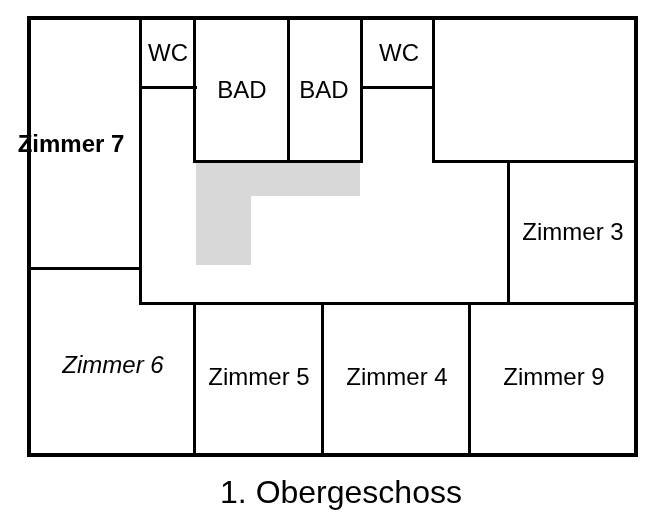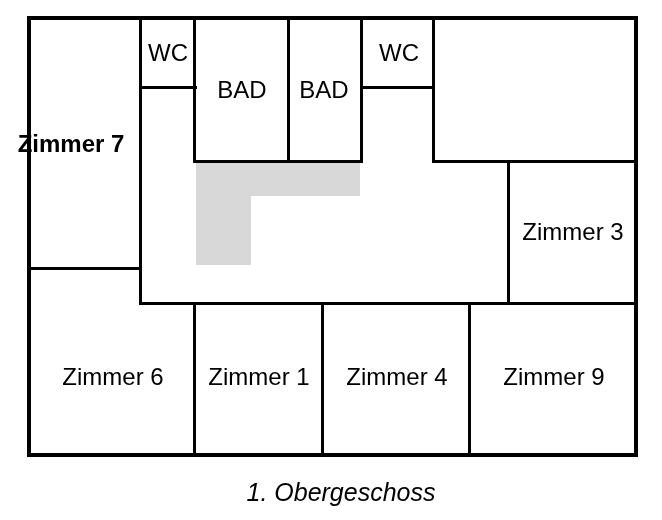--- a/index.html
+++ b/index.html
@@ -47,22 +47,21 @@
     line-height: 1;
     white-space: nowrap;
     color: var(--text);
     text-align: right;
   }
   .caption {
     position: absolute;
     left: 341px;
     top: 492px;
     transform: translate(-50%, -50%);
-    font-size: 25px;
-    font-style: italic;
+    font-size: 32px;
     white-space: nowrap;
     color: var(--text);
   }
 </style>
 </head>
 <body>
 
 <div class="canvas">
 
   <div class="stair" style="left:196px; top:163px; width:55px; height:102px;"></div>
@@ -85,20 +84,20 @@
   <div class="wall" style="left:193px; top:302px; width:3px; height:153px;"></div>
   <div class="wall" style="left:321px; top:302px; width:3px; height:153px;"></div>
   <div class="wall" style="left:468px; top:302px; width:3px; height:153px;"></div>
 
   <span class="room-label" style="left:71px;  top:144px;font-weight:bold;">Zimmer 7</span>
   <span class="room-label" style="left:168px; top:53px;">WC</span>
   <span class="room-label" style="left:242px; top:90px;">BAD</span>
   <span class="room-label" style="left:324px; top:90px;">BAD</span>
   <span class="room-label" style="left:399px; top:53px;">WC</span>
   <span class="room-label" style="left:573px; top:232px;">Zimmer 3</span>
-  <span class="room-label" style="left:113px; top:377px;">Zimmer 6</span>
-  <span class="room-label" style="left:259px; top:377px;">Zimmer 1</span>
+  <span class="room-label" style="left:113px; top:365px;font-style:italic;">Zimmer 6</span>
+  <span class="room-label" style="left:259px; top:377px;">Zimmer 5</span>
   <span class="room-label" style="left:397px; top:377px;">Zimmer 4</span>
   <span class="room-label" style="left:554px; top:377px;">Zimmer 9</span>
 
   <div class="caption">1. Obergeschoss</div>
 
 </div>
 
 </body></html>

